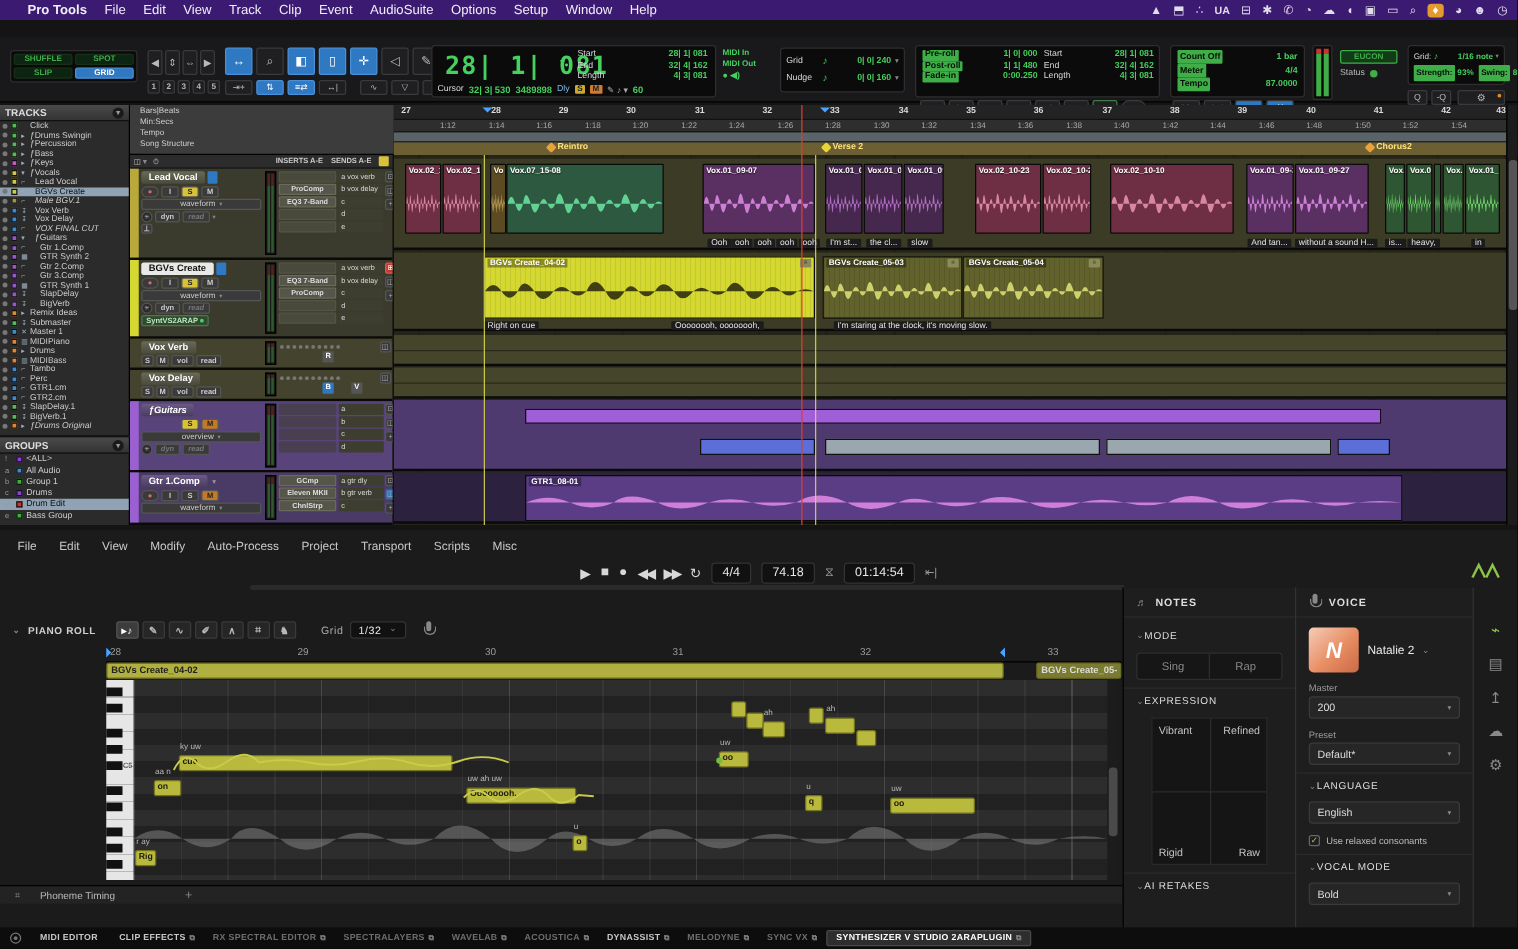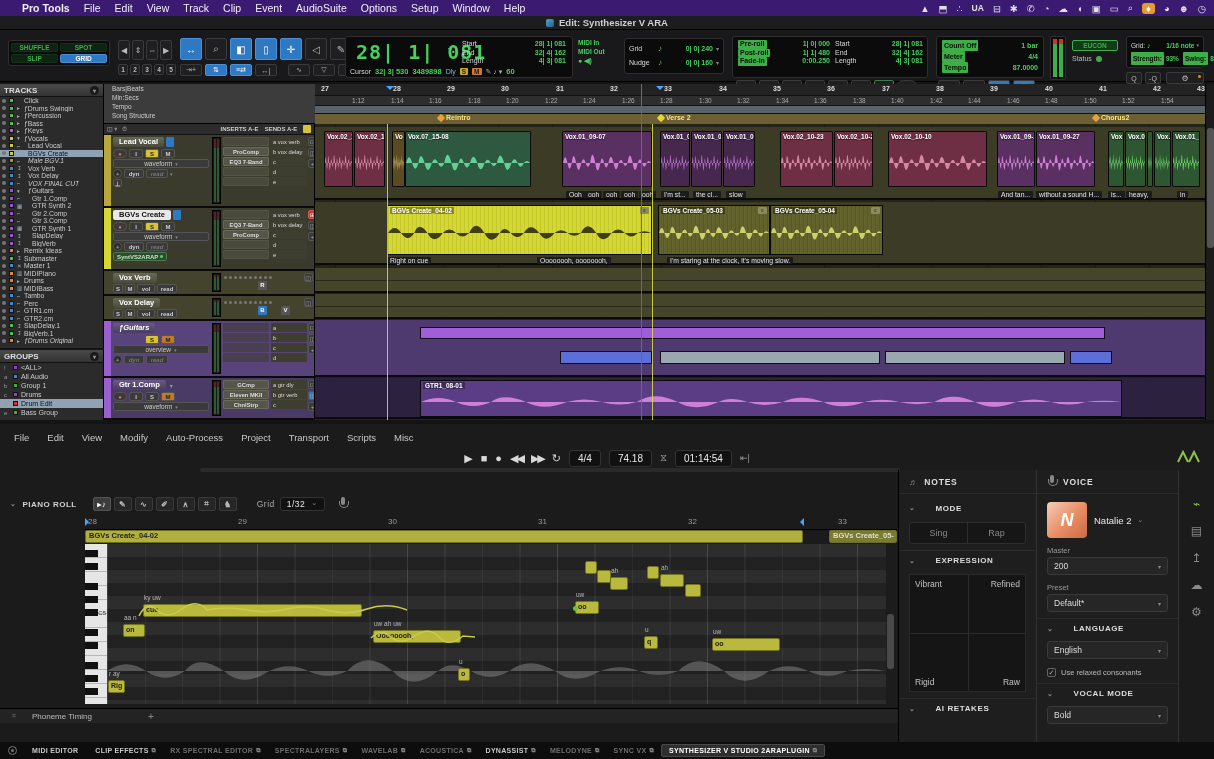--- a/index.html
+++ b/index.html
@@ -238,25 +238,25 @@
 #prscroll{position:absolute;left:886px;top:120px;width:9px;height:160px;background:#1c1c1c}
 #prscroll i{position:absolute;left:1px;top:70px;width:7px;height:55px;background:#4a4a4a;border-radius:3px}
 #phtime{position:absolute;left:0;top:284px;width:898px;height:15px;background:#232323;border-top:1px solid #000;display:flex;align-items:center;gap:16px;padding-left:12px;color:#bbb;font-size:8px}
 #phtime .plus{margin-left:40px;color:#888;font-size:10px}
 
 
 #notesp{position:absolute;left:898px;top:46px;width:138px;height:272px;background:#1e1e1e;border-left:1px solid #000;color:#ccc}
 #voicep{position:absolute;left:1036px;top:46px;width:142px;height:272px;background:#1e1e1e;border-left:1px solid #333;color:#ccc}
 #icostrip{position:absolute;left:1178px;top:46px;width:36px;height:272px;background:#1b1b1b;border-left:1px solid #333;display:flex;flex-direction:column;align-items:center;padding-top:14px;gap:13px}
 .ph2{display:flex;align-items:center;gap:6px;height:24px;padding-left:10px;font-size:8.5px;font-weight:bold;letter-spacing:.8px;color:#ddd;border-bottom:1px solid #2a2a2a}
-.sech{display:flex;align-items:center;gap:20px;height:20px;padding-left:10px;font-size:8px;font-weight:bold;letter-spacing:.6px;color:#ddd;border-top:1px solid #2a2a2a;margin-top:6px}
+.sech{display:flex;align-items:center;gap:0;height:20px;padding-left:10px;font-size:8px;font-weight:normal;letter-spacing:.6px;color:#ddd;border-top:1px solid #2a2a2a;margin-top:6px}
 .seg{display:flex;margin:4px 10px;background:#161616;border:1px solid #2e2e2e;border-radius:3px;overflow:hidden}
 .seg span{flex:1;text-align:center;padding:5px 0;color:#888;font-size:9px}
 .seg span:first-child{border-right:1px solid #2e2e2e}
-#xy{margin:4px 10px;height:118px;background:#151515;border:1px solid #2a2a2a;position:relative}
+#xy{margin:4px 22px;height:118px;background:#151515;border:1px solid #2a2a2a;position:relative}
 #xy::before{content:"";position:absolute;left:50%;top:0;width:1px;height:100%;background:#2c2c2c}
 #xy::after{content:"";position:absolute;top:50%;left:0;height:1px;width:100%;background:#2c2c2c}
 #xy span{position:absolute;font-size:8.5px;color:#c2c2c2}
 #xy .tl{left:5px;top:4px}#xy .tr{right:5px;top:4px}#xy .bl{left:5px;bottom:4px}#xy .br{right:5px;bottom:4px}
 .vrow{display:flex;align-items:center;gap:7px;margin:8px 10px 0 10px}
 #avatar{width:40px;height:36px;border-radius:4px;background:linear-gradient(135deg,#f5cdb8,#e88d63 55%,#c96a46);display:flex;align-items:center;justify-content:center;color:#fff;font-size:18px;font-weight:bold;font-style:italic}
 #vname{display:flex;align-items:center;gap:6px;font-size:9.5px;color:#e8e8e8}
 .flabel{margin:8px 10px 2px 10px;font-size:7.5px;color:#999}
 .fsel{margin:0 10px;background:#262626;border:1px solid #3a3a3a;border-radius:3px;color:#ddd;font-size:8.5px;padding:3px 6px;display:flex;justify-content:space-between;align-items:center}
 .fsel .dd{color:#888;font-size:6px}
@@ -315,24 +315,20 @@
         <span class="sic">▣</span>
         <span class="sic">▭</span>
         <span class="sic">⌕</span>
         <span class="sic act">♦</span>
         <span class="sic">◕</span>
         <span class="sic">☻</span>
         <span class="sic">◷</span>
       </span>
   </div>
 
-  <div id="tb" class="p">
-    <span class="doc"></span>
-    <span>Edit: Synthesizer V ARA</span>
-  </div>
 
   <div id="ptt" class="p">
     <div id="modes" class="p">
 
     <div class="m">SHUFFLE</div>
         <div class="m">SPOT</div>
         <div class="m">SLIP</div>
         <div class="m on">GRID</div>
       </div>
     <div id="zoomc" class="p">

